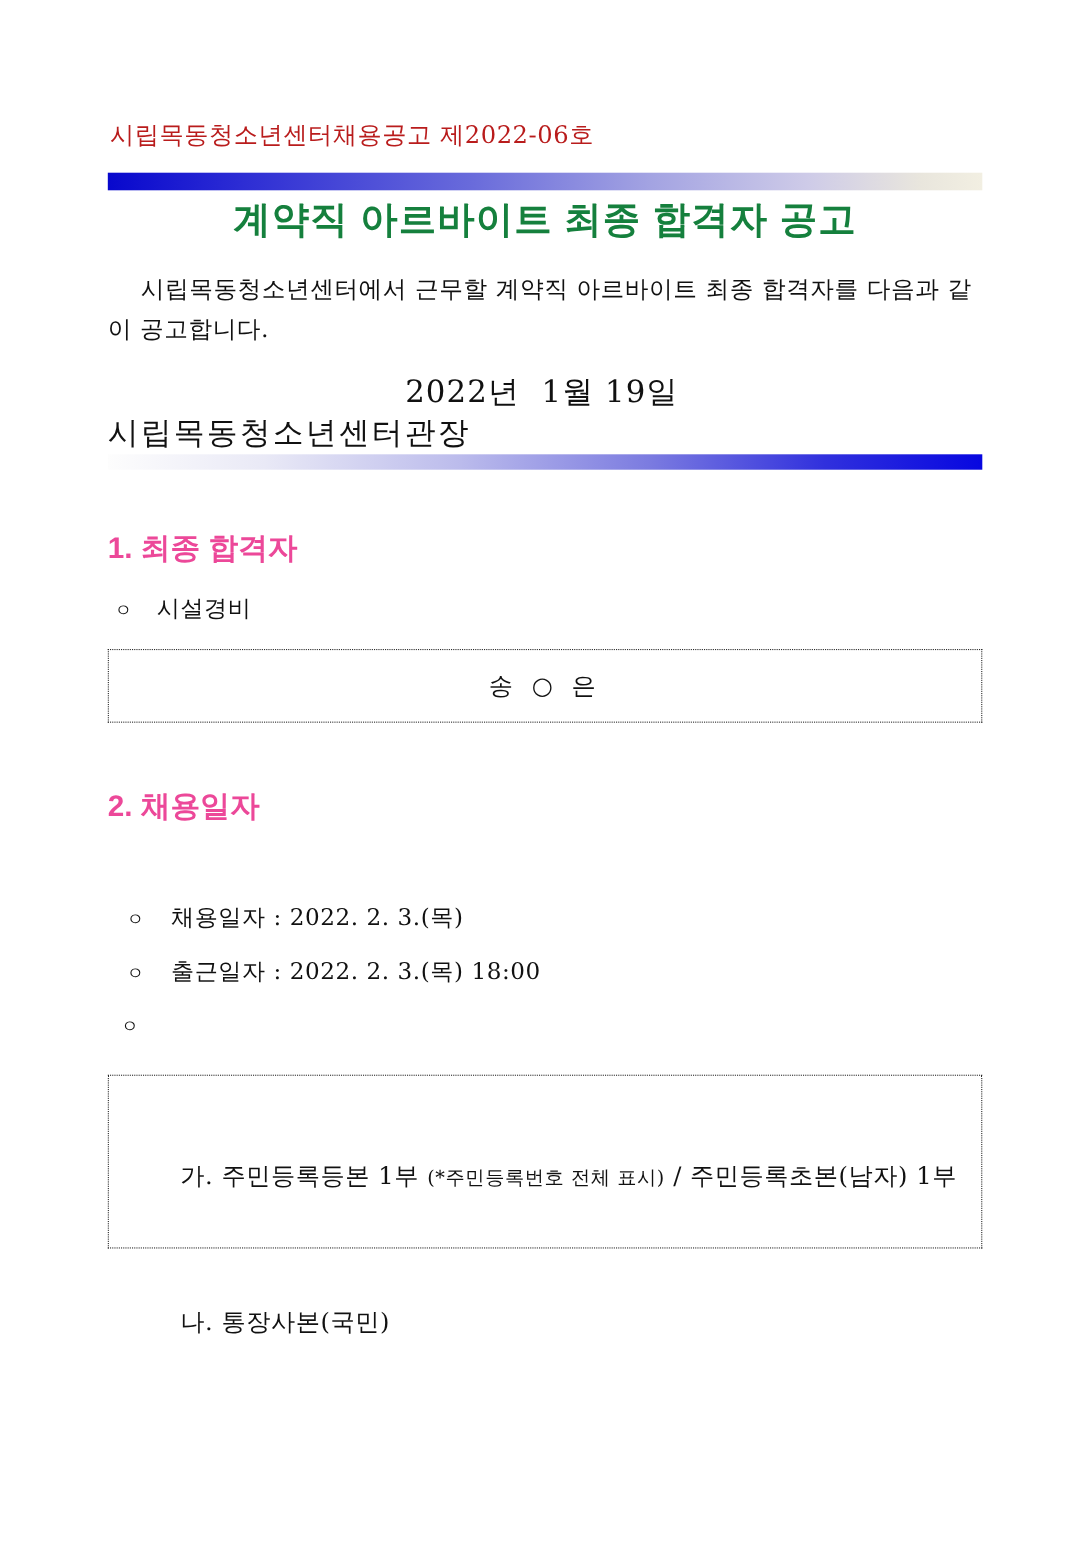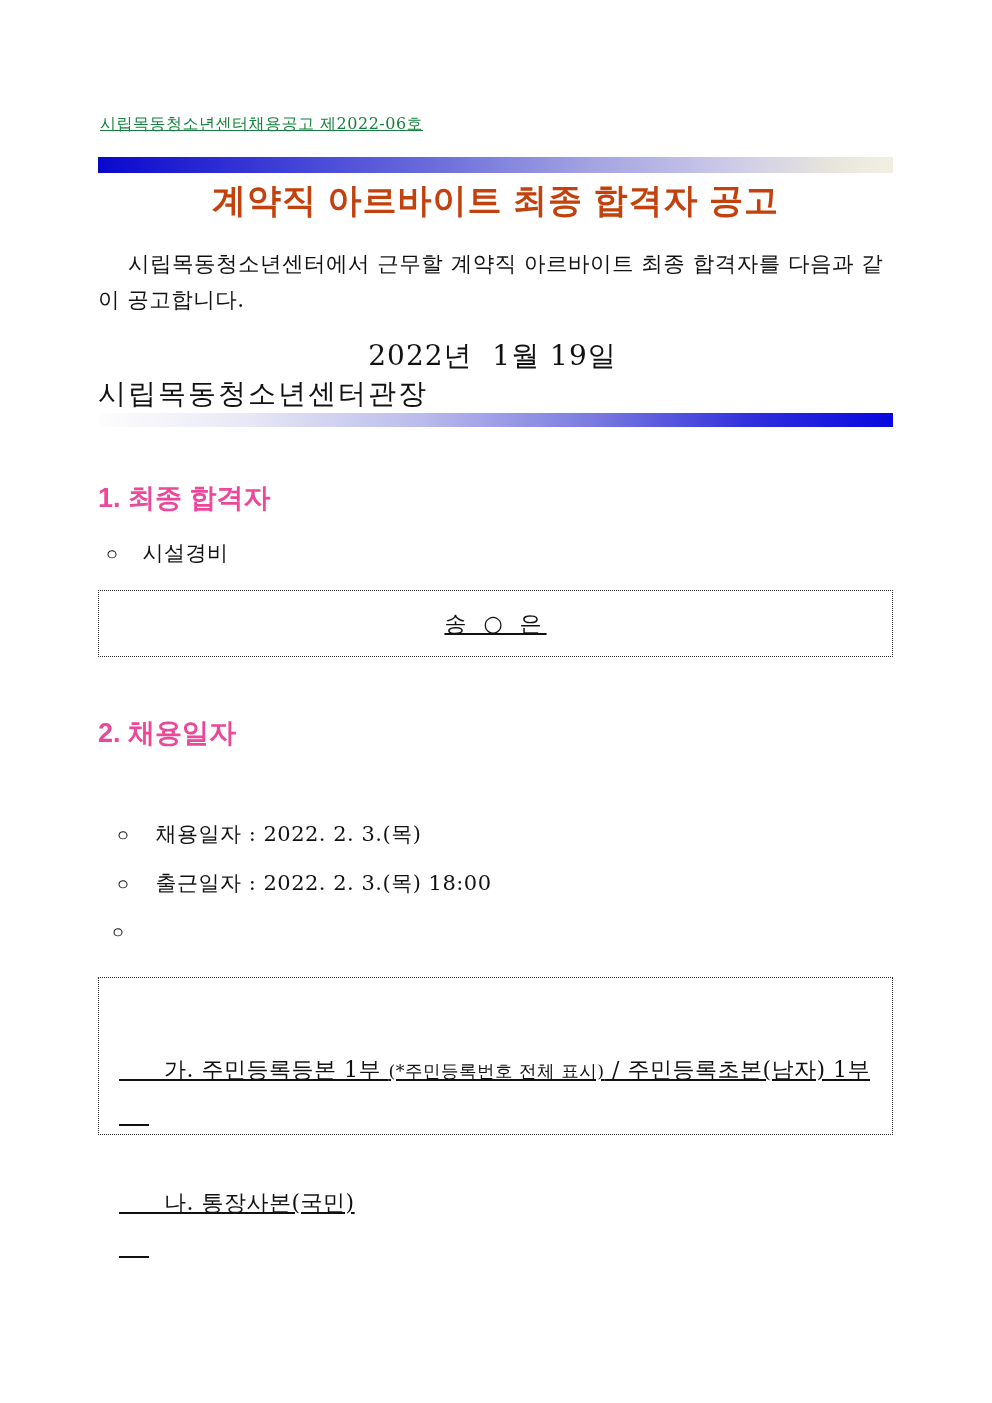--- a/index.html
+++ b/index.html
@@ -9,42 +9,41 @@
     color: #111111;
     position: relative;
     overflow: hidden;
   }
   .content {
     padding: 111px 99px 0 98px;
   }
   .pre { white-space: pre-wrap; }
 
   .doc-number {
-    font-size: 16px; line-height: 26px;
+    font-size: 22px; line-height: 26px;
     letter-spacing: 0.5px;
-    color: #15803d;
+    color: #b91c1c;
     padding-left: 2px;
-    text-decoration: underline;
   }
   .bar { width: 100%; }
   .bar1 {
     margin-top: 20px; height: 16px;
     background: linear-gradient(90deg, #0808cd 0%, #2c2cd4 15%, #6a6cdb 42%, #a3a3e2 62%, #cecbe8 80%, #e9e6dd 93%, #f2efe2 100%);
   }
   .bar2 {
     margin-top: 2px; height: 14px;
     background: linear-gradient(90deg, #fdfdfd 0%, #e9e9f6 18%, #bcbcec 40%, #7b7be0 62%, #3030dd 82%, #0707e0 100%);
   }
   .main-title {
     margin-top: 7px;
     font-family: "Liberation Sans", "DejaVu Sans", sans-serif;
     font-weight: 700;
     font-size: 34px; line-height: 40px;
     text-align: center;
-    color: #c2410c;
+    color: #15803d;
     letter-spacing: 1px;
   }
   .intro {
     margin-top: 26px;
     font-size: 21.5px; line-height: 36px;
     text-indent: 30px;
     letter-spacing: 0.5px;
   }
   .date-line {
     margin-top: 25px;
@@ -84,21 +83,20 @@
   .li-s2a { margin-top: 72px; }
   .li-s2b { margin-top: 21px; }
   .li-s2a .bullet, .li-s2b .bullet { margin-left: 17px; margin-right: 24px; }
   .li-s3 { margin-top: 22px; }
   .li-s3 .bullet { margin-left: 12px; margin-right: 24px; }
 
   .dotted-box {
     box-sizing: border-box;
     border: 1.5px dotted #2a2a2a;
     width: 100%;
-    text-decoration: underline;
   }
   .name-box {
     margin-top: 22px;
     height: 67px;
     display: flex; align-items: center; justify-content: center;
   }
   .name-text {
     font-size: 22px;
     letter-spacing: 5px;
     white-space: pre;

